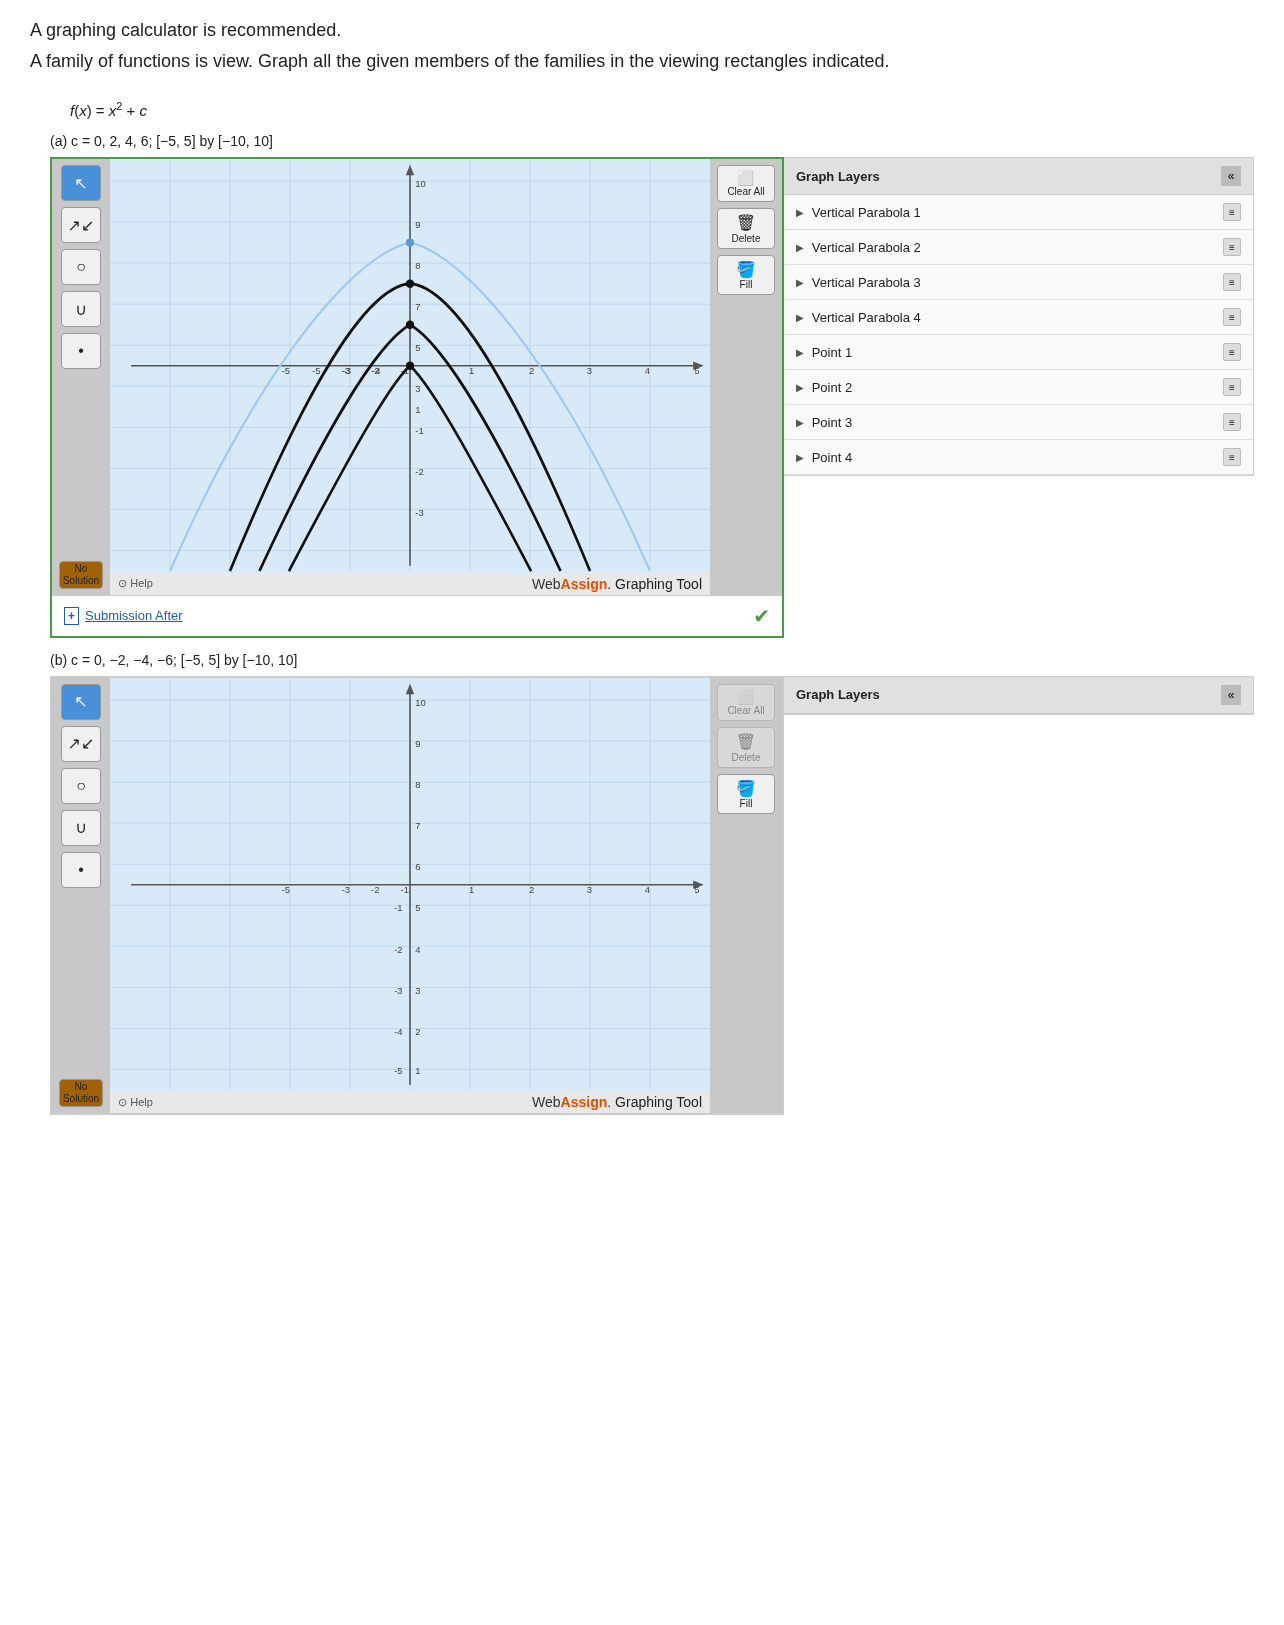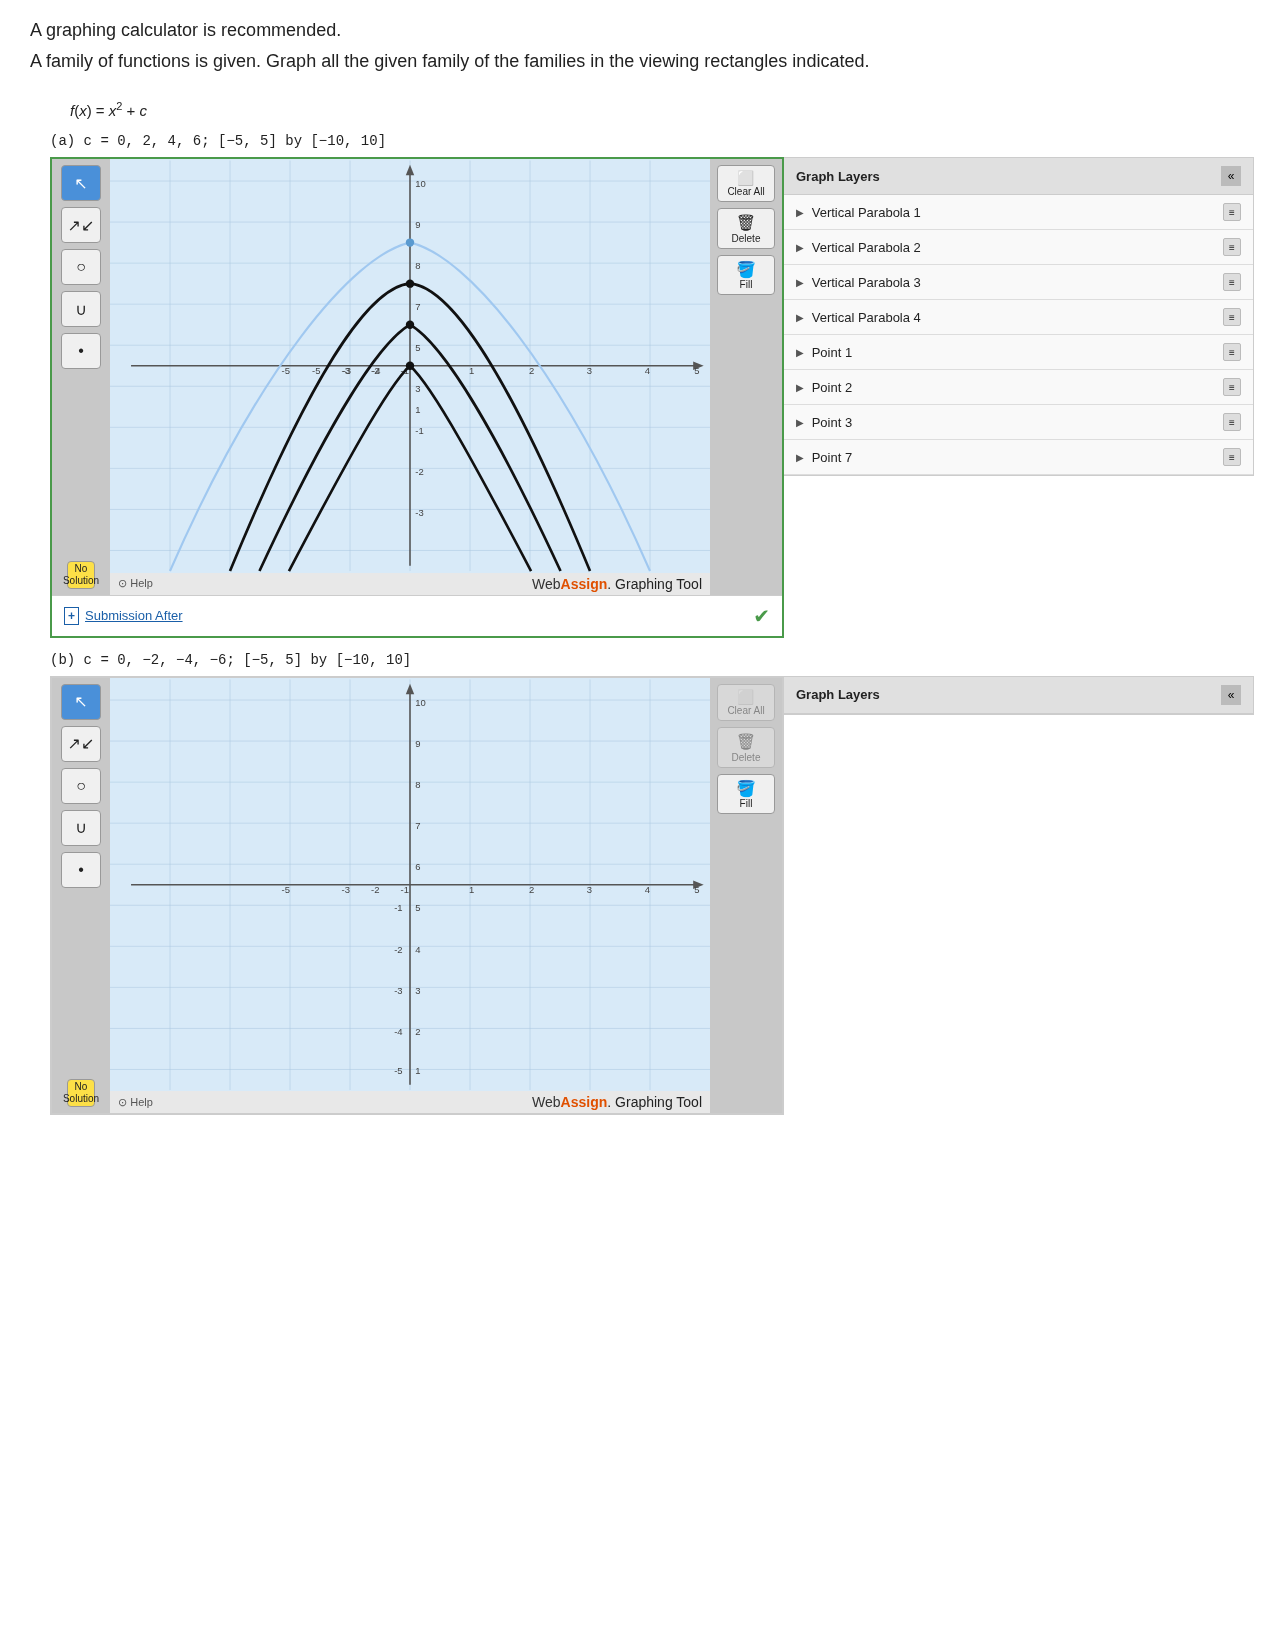--- a/index.html
+++ b/index.html
@@ -7,21 +7,21 @@
       font-family: Arial, sans-serif;
       font-size: 14px;
       background: #fff;
       color: #222;
       padding: 20px 30px;
       width: 1284px;
     }
     .intro-text { margin-bottom: 10px; font-size: 18px; }
     .function-formula { margin: 28px 0 10px 40px; font-size: 15px; }
     .function-formula sup { font-size: 11px; }
-    .part-label { margin: 14px 0 8px 20px; font-size: 14px; font-family: Liberation Mono, monospace; }
+    .part-label { margin: 14px 0 8px 20px; font-size: 14px; }
     .graph-toolbar {
       display: flex;
       flex-direction: column;
       align-items: center;
       background: #c8c8c8;
       padding: 6px 4px;
       gap: 6px;
       width: 58px;
     }
     .toolbar-btn {
@@ -31,23 +31,23 @@
       border: 1px solid #999;
       border-radius: 4px;
       display: flex;
       align-items: center;
       justify-content: center;
       cursor: pointer;
       font-size: 16px;
     }
     .toolbar-btn.active { background: #4a90d9; color: white; }
     .toolbar-btn-small {
-      width: 28px;
+      width: 44px;
       height: 28px;
-      background: #fde047;
+      background: #a16207;
       border: 1px solid #999;
       border-radius: 4px;
       display: flex;
       align-items: center;
       justify-content: center;
       cursor: pointer;
       font-size: 10px;
       text-align: center;
       line-height: 1.2;
     }
@@ -193,21 +193,21 @@
     
     .grid-line { stroke: #aac8e0; stroke-width: 0.5; }
     .axis-line { stroke: #555; stroke-width: 1.5; }
     .axis-arrow { fill: #555; }
     .grid-label { font-size: 9px; fill: #444; }
   </style>
 </head>
 <body>
 
 <p class="intro-text">A graphing calculator is recommended.</p>
-<p class="intro-text">A family of functions is given. Graph all the given family of the families in the viewing rectangles indicated.</p>
+<p class="intro-text">A family of functions is view. Graph all the given members of the families in the viewing rectangles indicated.</p>
 <p class="function-formula"><em>f</em>(<em>x</em>) = <em>x</em><sup>2</sup> + <em>c</em></p>
 
 <p class="part-label">(a)   c = 0, 2, 4, 6; [−5, 5] by [−10, 10]</p>
 
 <div style="display:flex; align-items:flex-start; margin-left:20px; margin-bottom:8px;">
 
   <div style="border:2px solid #4a9a4a; display:flex; flex-direction:column;">
     <div style="display:flex; flex-direction:row; width:730px;">
 
       <div class="graph-toolbar">
@@ -360,21 +360,21 @@
         <span>Point 2</span>
         <span class="layer-icon-btn">≡</span>
       </div>
       <div class="layer-item">
         <span class="layer-arrow">▶</span>
         <span>Point 3</span>
         <span class="layer-icon-btn">≡</span>
       </div>
       <div class="layer-item">
         <span class="layer-arrow">▶</span>
-        <span>Point 7</span>
+        <span>Point 4</span>
         <span class="layer-icon-btn">≡</span>
       </div>
     </div>
   </div>
 </div>
 
 <p class="part-label">(b)   c = 0, −2, −4, −6; [−5, 5] by [−10, 10]</p>
 
 <div style="display:flex; align-items:flex-start; margin-left:20px; margin-bottom:20px;">
 

